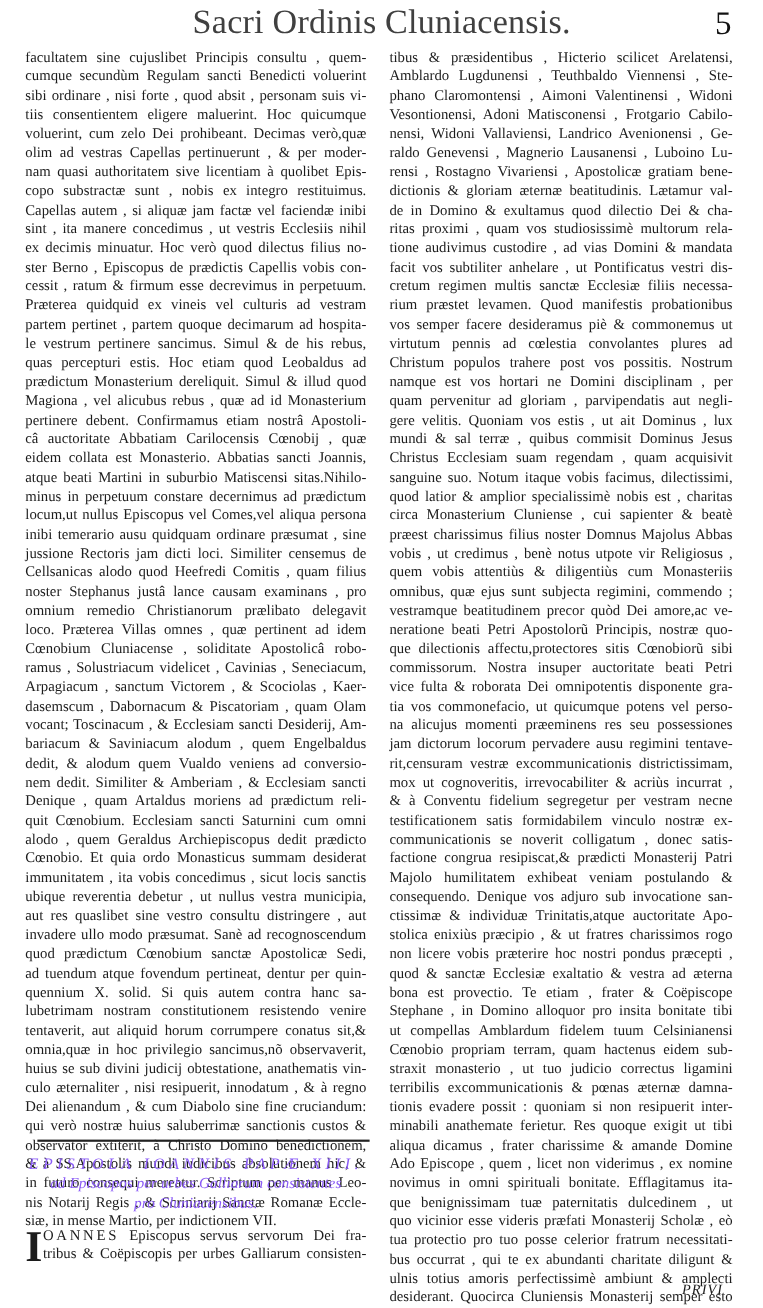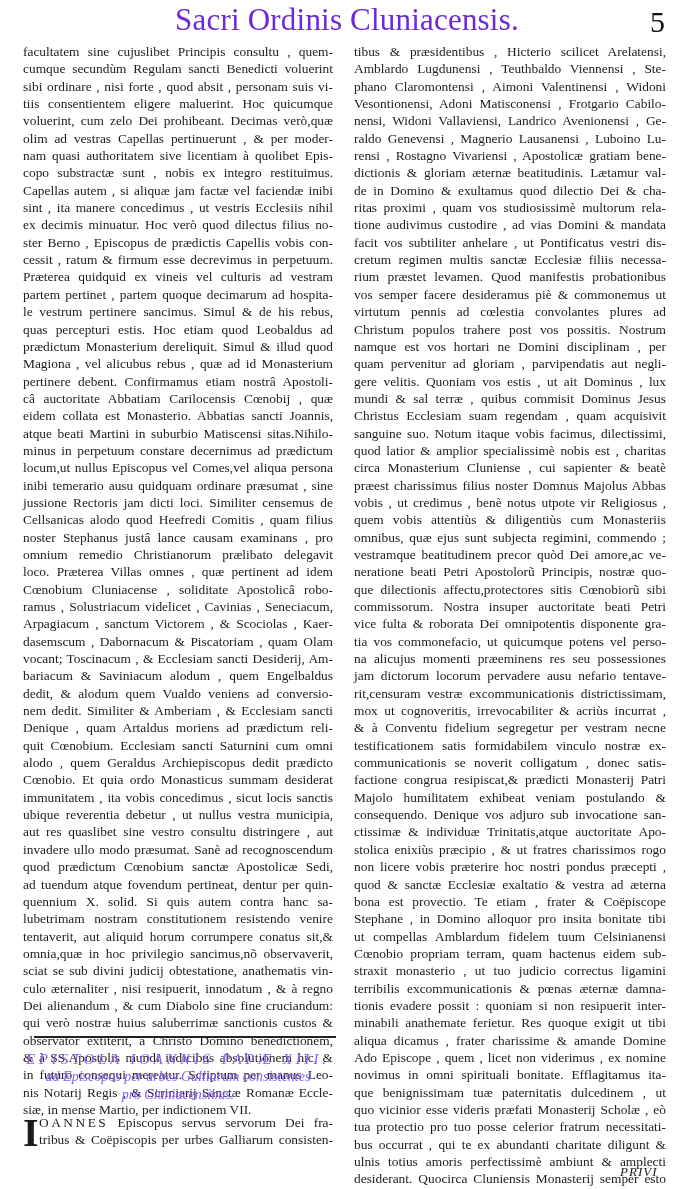--- a/index.html
+++ b/index.html
@@ -5,21 +5,21 @@
     html, body { margin: 0; padding: 0; background: #ffffff; }
     body {
       width: 694px; height: 1189px; position: relative; overflow: hidden;
       font-family: "DejaVu Serif", "Liberation Serif", serif;
       color: #1a1a1a;
     }
     .header-title {
       position: absolute; left: 0; width: 694px; top: 0px; height: 40px;
       text-align: center;
       font-family: "Liberation Serif", "DejaVu Serif", serif;
-      font-size: 31px; line-height: 40px; color: #6d28d9;
+      font-size: 31px; line-height: 40px; color: #404040;
       letter-spacing: 0.2px;
     }
     .page-number {
       position: absolute; left: 650px; top: 4px;
       font-family: "Liberation Serif", serif;
       font-size: 30px; line-height: 36px; color: #111;
     }
     .col {
       position: absolute; top: 43px;
       font-family: "Liberation Serif", "DejaVu Serif", serif;
@@ -125,21 +125,21 @@
     <span class="line">immunitatem , ita vobis concedimus , sicut locis sanctis</span>
     <span class="line">ubique reverentia debetur , ut nullus vestra municipia,</span>
     <span class="line">aut res quaslibet sine vestro consultu distringere , aut</span>
     <span class="line">invadere ullo modo præsumat. Sanè ad recognoscendum</span>
     <span class="line">quod prædictum Cœnobium sanctæ Apostolicæ Sedi,</span>
     <span class="line">ad tuendum atque fovendum pertineat, dentur per quin-</span>
     <span class="line">quennium X. solid. Si quis autem contra hanc sa-</span>
     <span class="line">lubetrimam nostram constitutionem resistendo venire</span>
     <span class="line">tentaverit, aut aliquid horum corrumpere conatus sit,&amp;</span>
     <span class="line">omnia,quæ in hoc privilegio sancimus,nõ observaverit,</span>
-    <span class="line">sciat se sub divini judicij obtestatione, anathematis vin-</span>
+    <span class="line">huius se sub divini judicij obtestatione, anathematis vin-</span>
     <span class="line">culo æternaliter , nisi resipuerit, innodatum , &amp; à regno</span>
     <span class="line">Dei alienandum , &amp; cum Diabolo sine fine cruciandum:</span>
     <span class="line">qui verò nostræ huius saluberrimæ sanctionis custos &amp;</span>
     <span class="line">observator extiterit, à Christo Domino benedictionem,</span>
     <span class="line">&amp; à SS.Apostolis mundi iudicibus absolutionem hic, &amp;</span>
     <span class="line">in futuro consequi mereatur. Scriptum per manus Leo-</span>
     <span class="line">nis Notarij Regis , &amp; Scriniarij Sanctæ Romanæ Eccle-</span>
     <span class="line last">siæ, in mense Martio, per indictionem VII.</span>
   </div>
 
@@ -187,21 +187,21 @@
     <span class="line">vobis , ut credimus , benè notus utpote vir Religiosus ,</span>
     <span class="line">quem vobis attentiùs &amp; diligentiùs cum Monasteriis</span>
     <span class="line">omnibus, quæ ejus sunt subjecta regimini, commendo ;</span>
     <span class="line">vestramque beatitudinem precor quòd Dei amore,ac ve-</span>
     <span class="line">neratione beati Petri Apostolorũ Principis, nostræ quo-</span>
     <span class="line">que dilectionis affectu,protectores sitis Cœnobiorũ sibi</span>
     <span class="line">commissorum. Nostra insuper auctoritate beati Petri</span>
     <span class="line">vice fulta &amp; roborata Dei omnipotentis disponente gra-</span>
     <span class="line">tia vos commonefacio, ut quicumque potens vel perso-</span>
     <span class="line">na alicujus momenti præeminens res seu possessiones</span>
-    <span class="line">jam dictorum locorum pervadere ausu nefario tentave-</span>
+    <span class="line">jam dictorum locorum pervadere ausu regimini tentave-</span>
     <span class="line">rit,censuram vestræ excommunicationis districtissimam,</span>
     <span class="line">mox ut cognoveritis, irrevocabiliter &amp; acriùs incurrat ,</span>
     <span class="line">&amp; à Conventu fidelium segregetur per vestram necne</span>
     <span class="line">testificationem satis formidabilem vinculo nostræ ex-</span>
     <span class="line">communicationis se noverit colligatum , donec satis-</span>
     <span class="line">factione congrua resipiscat,&amp; prædicti Monasterij Patri</span>
     <span class="line">Majolo humilitatem exhibeat veniam postulando &amp;</span>
     <span class="line">consequendo. Denique vos adjuro sub invocatione san-</span>
     <span class="line">ctissimæ &amp; individuæ Trinitatis,atque auctoritate Apo-</span>
     <span class="line">stolica enixiùs præcipio , &amp; ut fratres charissimos rogo</span>

